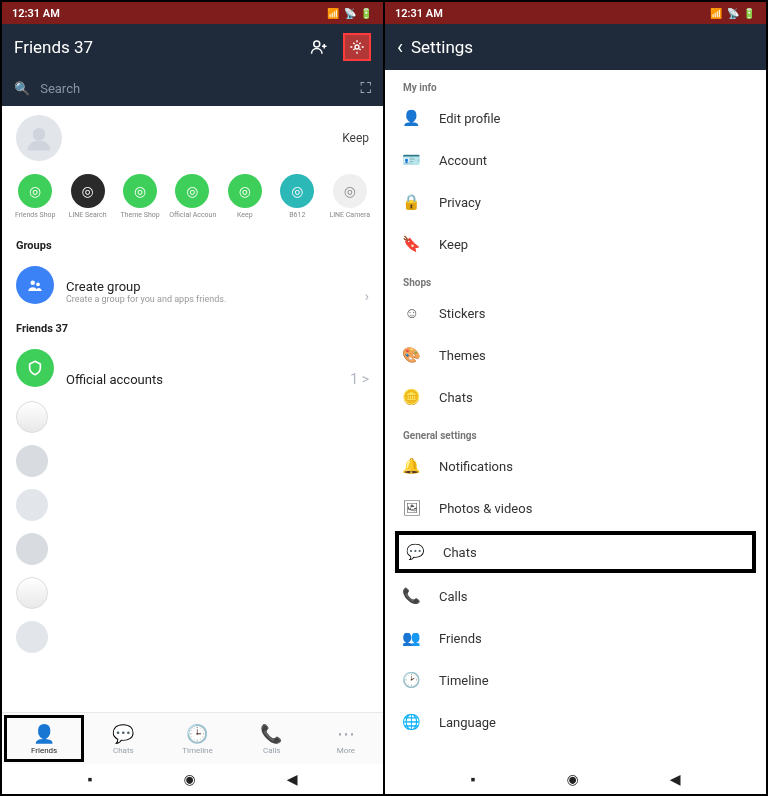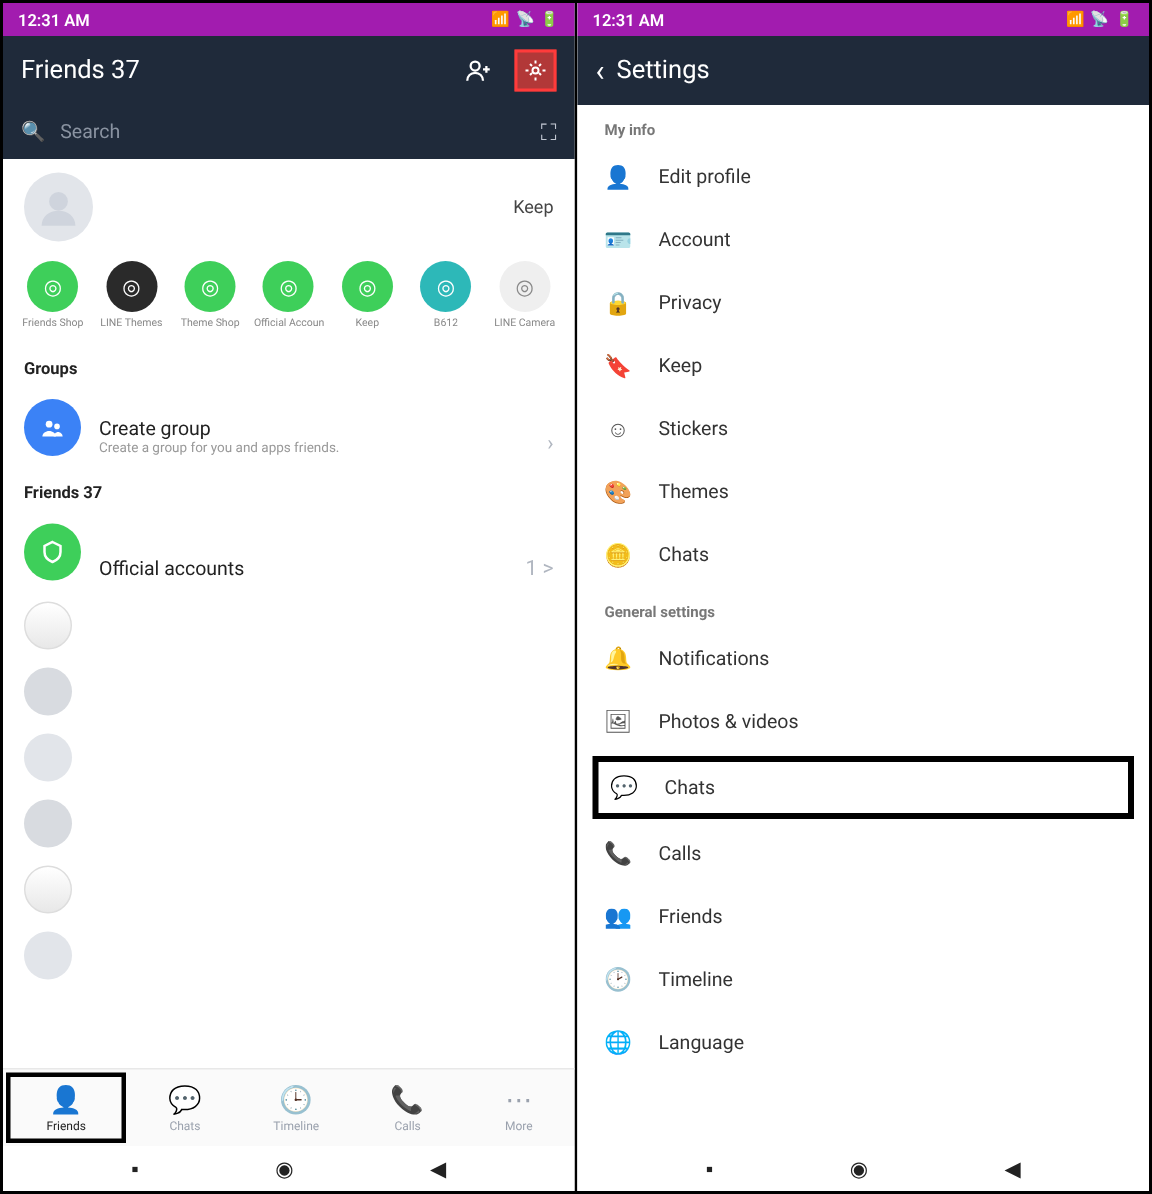--- a/index.html
+++ b/index.html
@@ -20,21 +20,21 @@
     flex: 1;
     display: flex;
     flex-direction: column;
     border-right: 2px solid #000;
     background: #fff;
     position: relative;
   }
   .phone:last-child { border-right: none; }
   .status-bar {
     height: 22px;
-    background: #a21caf;
+    background: #7f1d1d;
     color: #fff;
     display: flex;
     align-items: center;
     justify-content: space-between;
     padding: 0 10px;
     font-size: 11px;
     font-weight: 600;
   }
   .status-icons { display: flex; gap: 4px; align-items: center; }
   .status-icons span { font-size: 10px; }
@@ -272,21 +272,21 @@
       </div>
 
       <div class="apps-row">
 
       <div class="app-item">
             <div class="app-icon bg-green">◎</div>
             <div class="app-label">Friends Shop</div>
           </div>
           <div class="app-item">
             <div class="app-icon bg-dark">◎</div>
-            <div class="app-label">LINE Themes</div>
+            <div class="app-label">LINE Search</div>
           </div>
           <div class="app-item">
             <div class="app-icon bg-green">◎</div>
             <div class="app-label">Theme Shop</div>
           </div>
           <div class="app-item">
             <div class="app-icon bg-green">◎</div>
             <div class="app-label">Official Accoun...</div>
           </div>
           <div class="app-item">
@@ -407,20 +407,21 @@
       </div>
       <div class="settings-item">
         <span class="si-icon">🔒</span>
         <span>Privacy</span>
       </div>
       <div class="settings-item">
         <span class="si-icon">🔖</span>
         <span>Keep</span>
       </div>
 
+      <div class="section-header small">Shops</div>
       <div class="settings-item">
         <span class="si-icon">☺</span>
         <span>Stickers</span>
       </div>
       <div class="settings-item">
         <span class="si-icon">🎨</span>
         <span>Themes</span>
       </div>
       <div class="settings-item">
         <span class="si-icon">🪙</span>

